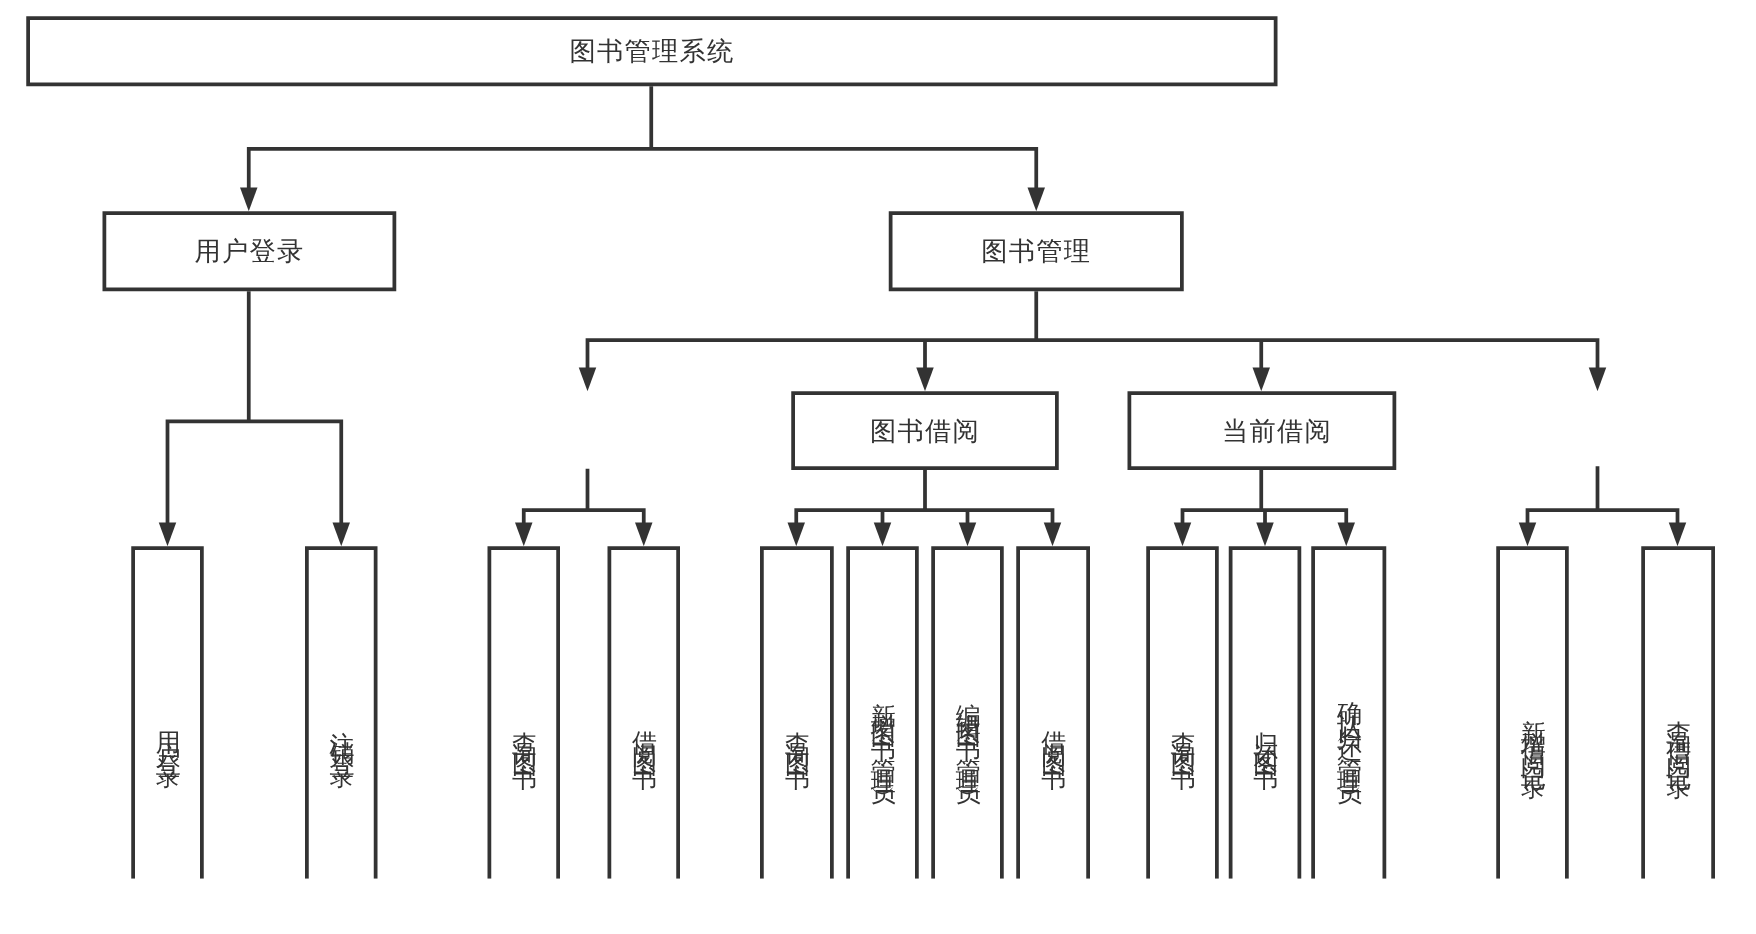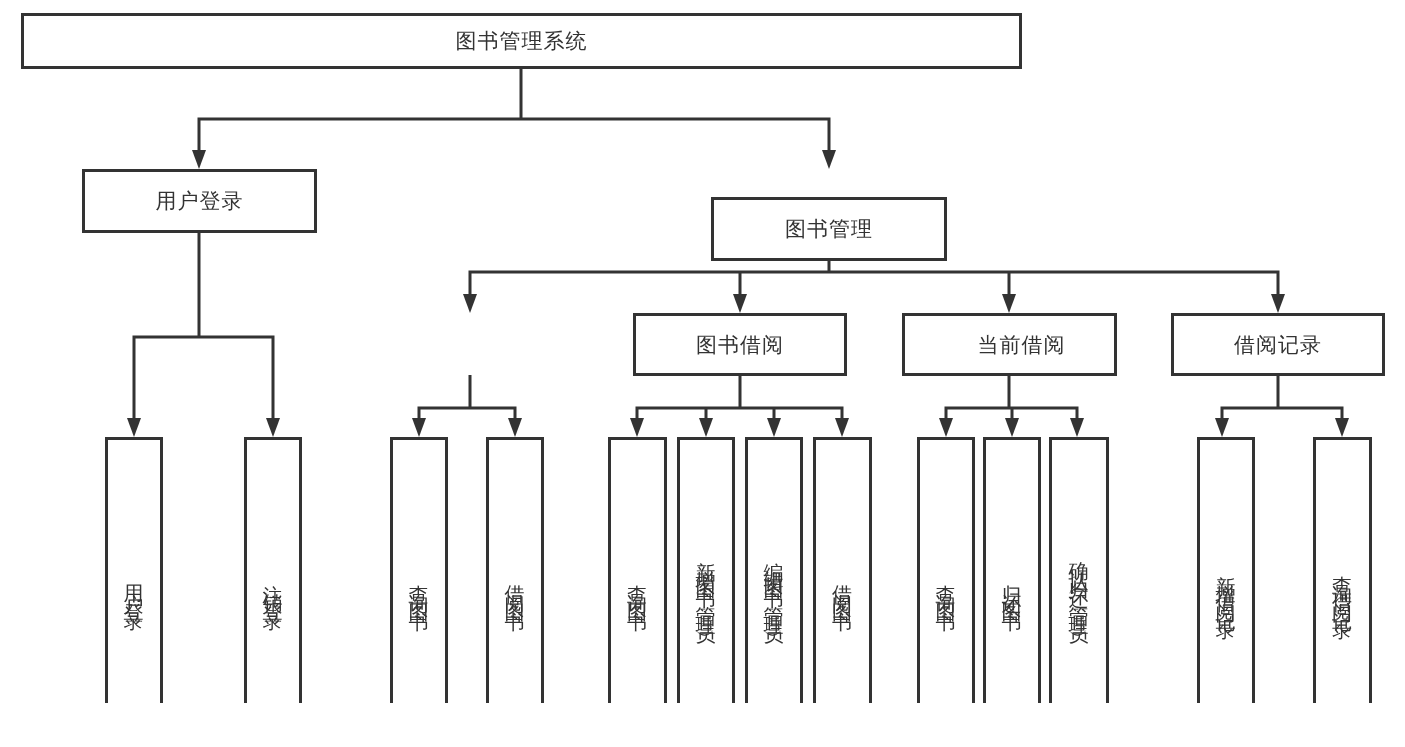--- a/index.html
+++ b/index.html
@@ -75,32 +75,29 @@
     </g>
   </svg>
 
   <div class="node" style="left:21px;top:13px;width:1001px;height:56px;">
     <span>图书管理系统</span>
   </div>
 
   <div class="node" style="left:82px;top:169px;width:235px;height:64px;">
     <span>用户登录</span>
   </div>
-  <div class="node" style="left:711px;top:169px;width:236px;height:64px;margin-top:28px;">
+  <div class="node" style="left:711px;top:169px;width:236px;height:64px;">
     <span>图书管理</span>
   </div>
 
   <div class="node" style="left:633px;top:313px;width:214px;height:63px;">
     <span>图书借阅</span>
   </div>
   <div class="node" style="left:902px;top:313px;width:215px;height:63px;padding-left:24px;">
     <span>当前借阅</span>
-  </div>
-  <div class="node" style="left:1171px;top:313px;width:214px;height:63px;">
-    <span>借阅记录</span>
   </div>
 
   <div class="vnode" style="left:105px;top:437px;width:58px;height:299px;">
     <span class="vtext">用户登录</span>
   </div>
   <div class="vnode" style="left:244px;top:437px;width:58px;height:299px;">
     <span class="vtext">注销登录</span>
   </div>
 
   <div class="vnode" style="left:390px;top:437px;width:58px;height:299px;">

